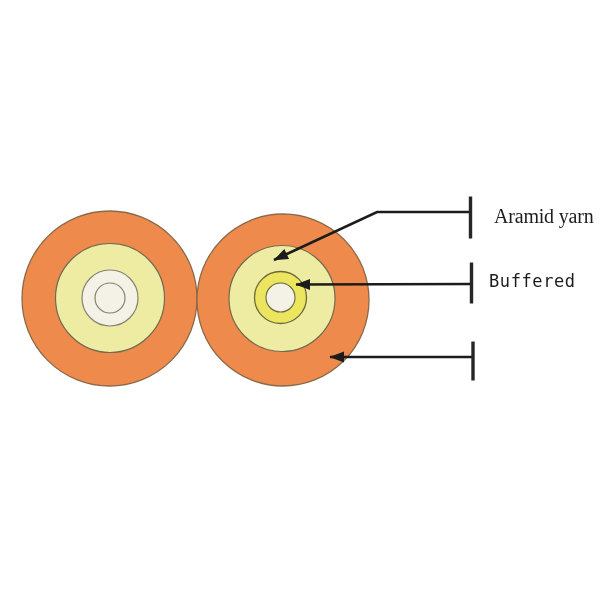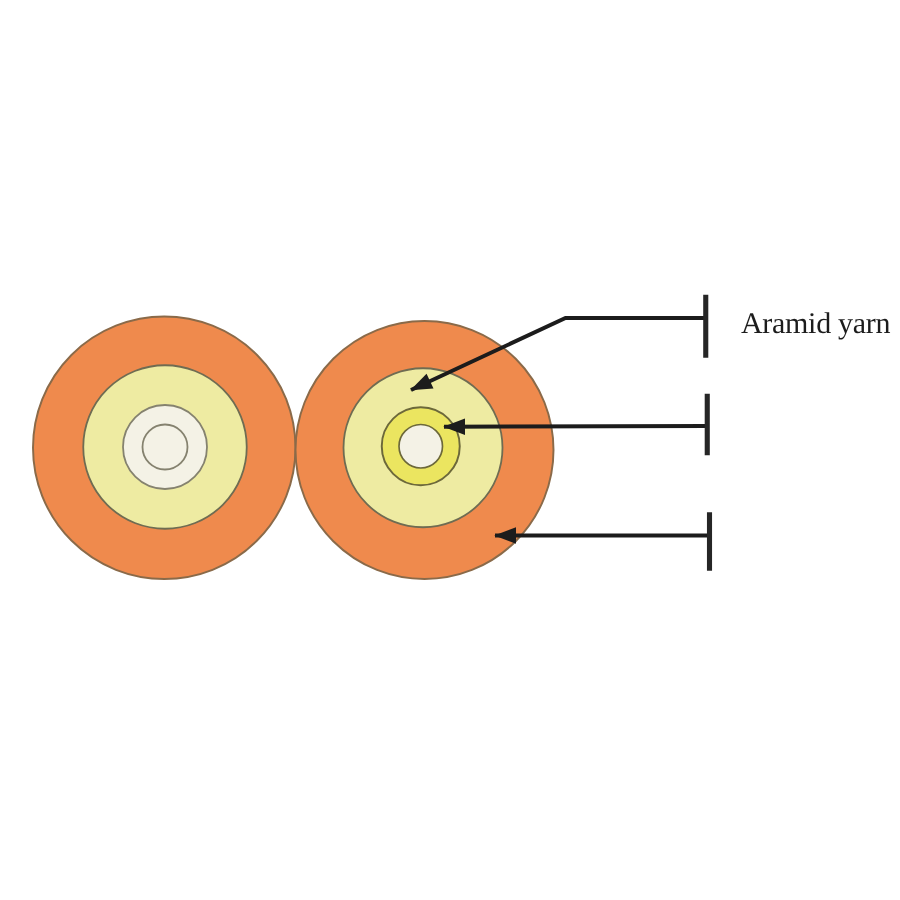--- a/index.html
+++ b/index.html
@@ -77,15 +77,16 @@
 
     <g stroke="#262626">
       <line x1="470.5" y1="196.5" x2="470.5" y2="238.5" stroke-width="3.4"></line>
       <line x1="471.5" y1="262.5" x2="471.5" y2="303.5" stroke-width="3.4"></line>
       <line x1="473" y1="341.5" x2="473" y2="380.5" stroke-width="3.4"></line>
     </g>
   </svg>
 
   <div class="label serif label-aramid">Aramid yarn</div>
 
+  <div class="label mono label-buffered">Buffered</div>
 
 
 </div>
 
 </body></html>

